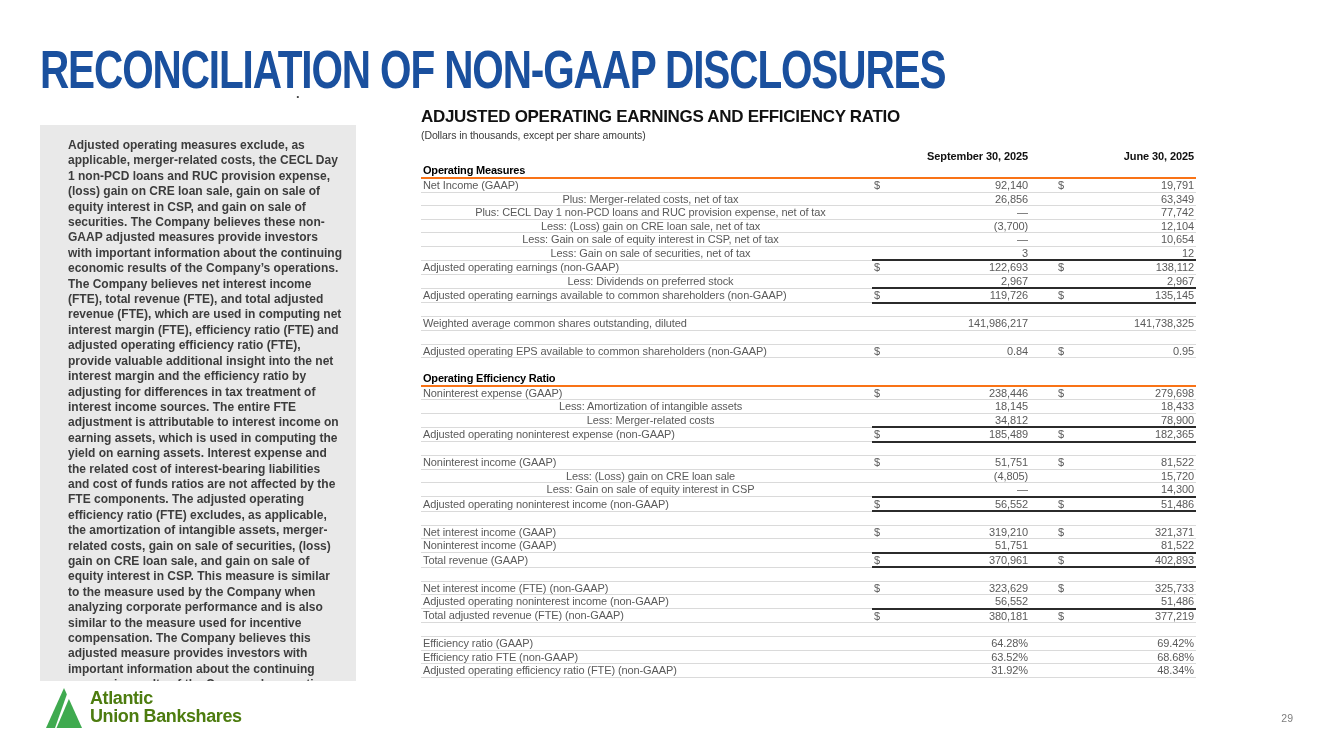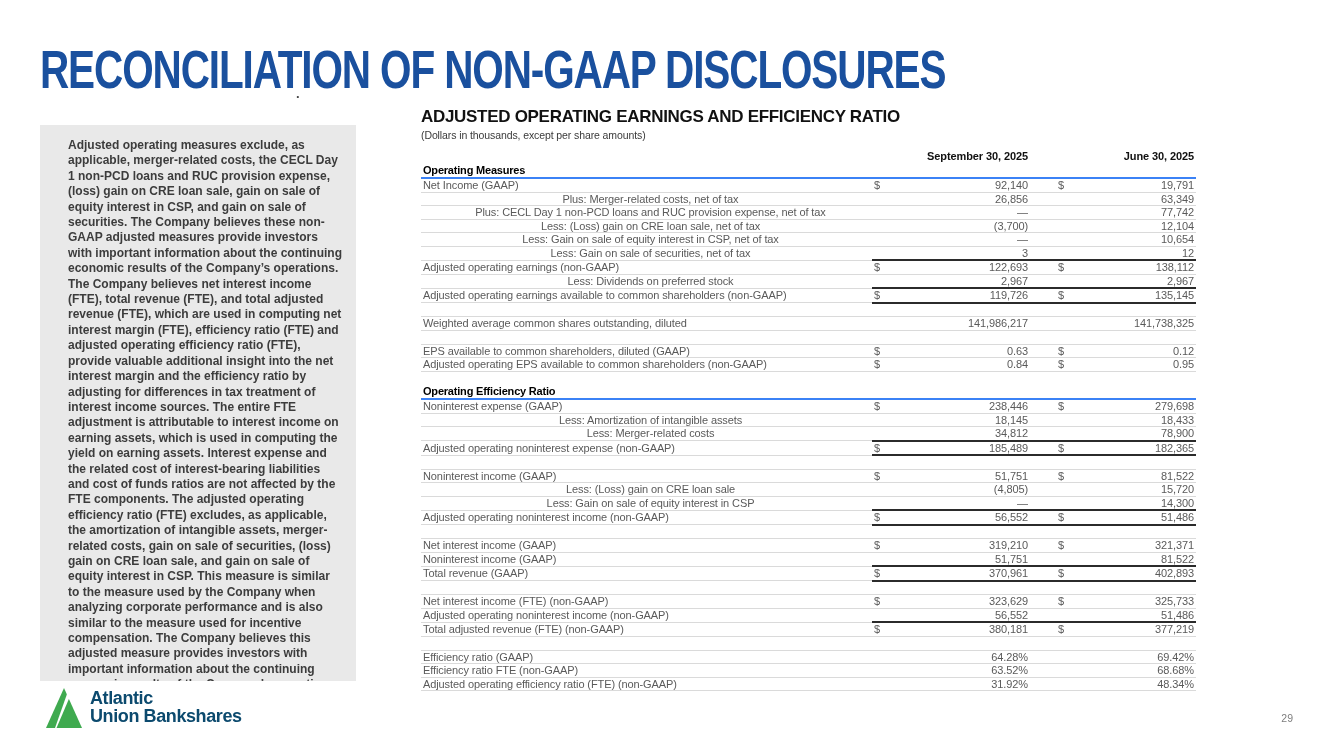--- a/index.html
+++ b/index.html
@@ -59,37 +59,37 @@
     padding: 0 2px; height: 13px; line-height: 12.5px;
     vertical-align: middle; white-space: nowrap; overflow: hidden;
     letter-spacing: -0.1px;
   }
   tr.period td.phead {
     text-align: center; font-weight: bold; color: #111; height: 15px;
   }
   tr.period td { border-bottom: 2px solid #3FAA4F; }
   tr.dates td { font-weight: bold; color: #111; text-align: right; height: 16px; }
   tr.section td {
-    font-weight: bold; color: #000; border-bottom: 2px solid #3b82f6;
+    font-weight: bold; color: #000; border-bottom: 2px solid #f97316;
     height: 14px; letter-spacing: -0.2px;
   }
   tr.data td { border-top: 1px solid #DADADA; border-bottom: 1px solid #DADADA; }
   tr.spacer td { border: none; height: 14px; }
   td.v { text-align: right; }
   td.d { text-align: left; padding-left: 4px; }
   tr.indent td.lbl { padding-left: 10px; text-align: center; }
   tr.sumtop td.n { border-top: 2px solid #2b2b2b; }
   tr.dbl td.n { border-bottom: 2px solid #2b2b2b; }
 
   
   .logo { position: absolute; left: 44px; top: 686px; display: flex; align-items: flex-start; }
   .logo-mark { width: 40px; height: 42px; margin-right: 6px; }
   .logo-text { line-height: 18px; padding-top: 3px; }
   .logo-text div {
-    font-size: 18px; font-weight: bold; color: #0c4a6e; letter-spacing: -0.4px;
+    font-size: 18px; font-weight: bold; color: #4d7c0f; letter-spacing: -0.4px;
   }
 
   
   .page-number {
     position: absolute; right: 40px; top: 712px;
     font-size: 10.5px; color: #7E7E7E;
   }
 </style>
 </head>
 <body>
@@ -203,28 +203,20 @@
           <td class="d n"></td>
           <td class="v n">141,986,217</td>
           <td class="g n"></td>
           <td class="d n"></td>
           <td class="v n">141,738,325</td>
         </tr>
         <tr class="spacer">
           <td colspan="6"></td>
         </tr>
         <tr class="data">
-          <td class="lbl">EPS available to common shareholders, diluted (GAAP)</td>
-          <td class="d n">$</td>
-          <td class="v n">0.63</td>
-          <td class="g n"></td>
-          <td class="d n">$</td>
-          <td class="v n">0.12</td>
-        </tr>
-        <tr class="data">
           <td class="lbl">Adjusted operating EPS available to common shareholders (non-GAAP)</td>
           <td class="d n">$</td>
           <td class="v n">0.84</td>
           <td class="g n"></td>
           <td class="d n">$</td>
           <td class="v n">0.95</td>
         </tr>
         <tr class="spacer">
           <td colspan="6"></td>
         </tr>

